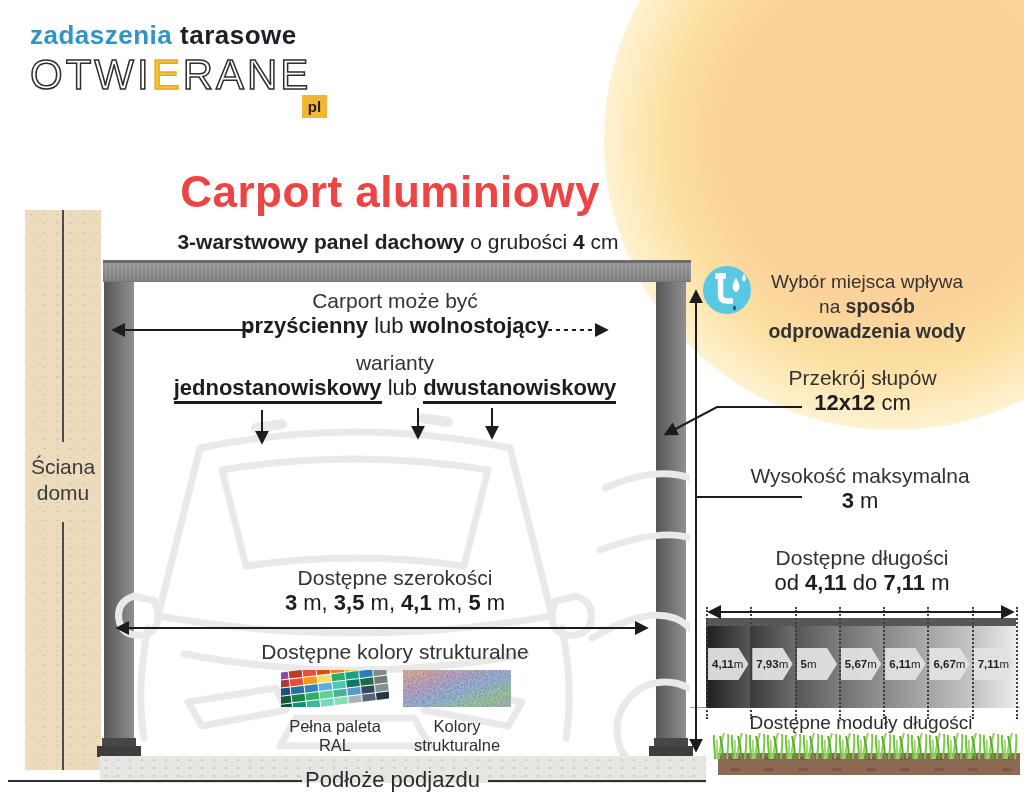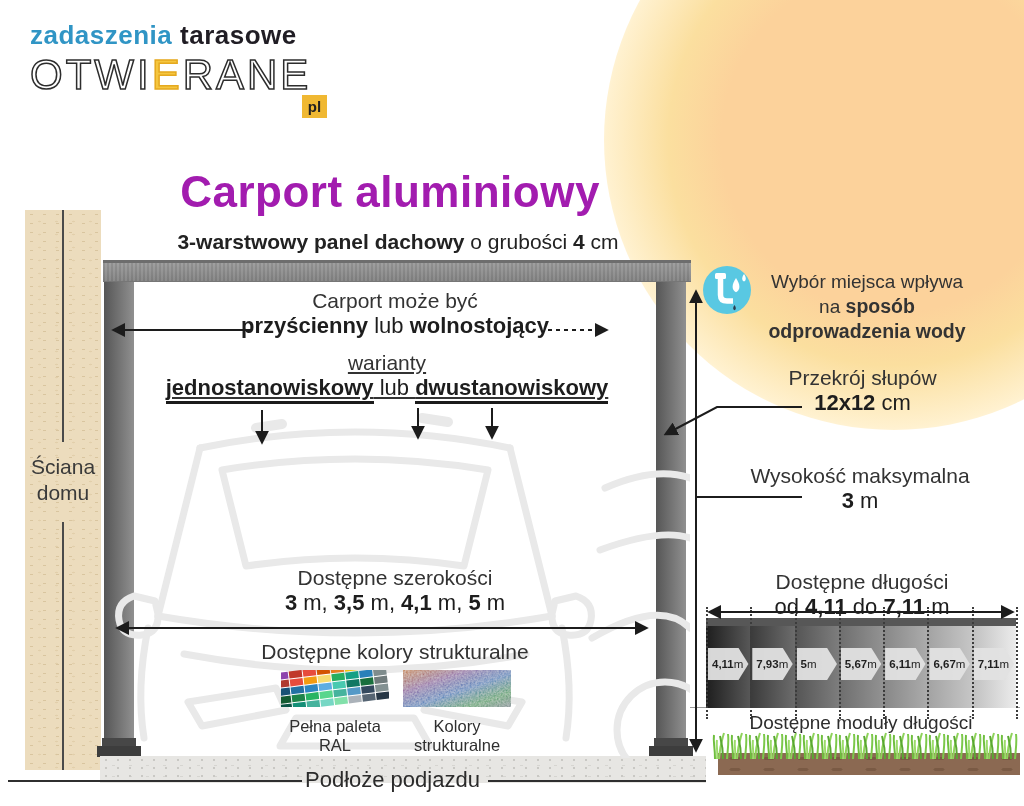--- a/index.html
+++ b/index.html
@@ -11,21 +11,21 @@
   
   .logo{position:absolute;left:30px;top:20px;width:330px;height:90px;}
   .logo-line1{font-size:26px;font-weight:700;letter-spacing:.5px;}
   .logo-blue{color:#3095c5;}
   .logo-dark{color:#201d24;}
   .logo-line2{position:relative;margin-top:0;}
   .pl-badge{position:absolute;left:272px;top:44px;width:25px;height:23px;background:#f0b832;
     color:#221f1f;font-weight:700;font-size:15px;display:flex;align-items:center;justify-content:center;}
   
   .title{position:absolute;left:0;top:138px;width:780px;text-align:center;font-size:44px;
-    font-weight:700;color:#a21caf;letter-spacing:.5px;}
+    font-weight:700;color:#ef4444;letter-spacing:.5px;}
   
   .wall{position:absolute;left:25px;top:210px;width:76px;height:560px;background:#ecdcbd;
     background-image:radial-gradient(#d9c59f 1px,transparent 1.4px),radial-gradient(#e2cfab 1px,transparent 1.4px);
     background-size:13px 9px,17px 13px;background-position:0 0,6px 5px;}
   .wall-line-top,.wall-line-bottom{position:absolute;left:50%;width:2px;background:#4a4a4a;transform:translateX(-1px);}
   .wall-line-top{top:0;height:232px;}
   .wall-line-bottom{top:312px;height:248px;}
   .wall-label{position:absolute;left:0;top:244px;width:100%;text-align:center;font-size:21px;
     color:#3a3a3a;line-height:1.25;}
   
@@ -43,36 +43,36 @@
   .base-a-left{left:102px;}  .base-b-left{left:97px;}
   .base-a-right{left:654px;} .base-b-right{left:649px;}
   
   .car-sketch{position:absolute;left:100px;top:298px;z-index:1;}
   
   .note{position:absolute;z-index:3;text-align:center;color:#333;}
   .note .ln1{font-size:21px;}
   .note .ln2{font-size:22px;color:#1d1d1d;}
   .note b{font-weight:700;}
   .note-type{left:140px;top:289px;width:510px;}
-  .note-variants{left:132px;top:351px;width:510px;text-decoration:underline;}
+  .note-variants{left:140px;top:351px;width:510px;}
   .u{border-bottom:3px solid #1b1b1b;padding-bottom:1px;}
   .note-widths{left:140px;top:566px;width:510px;}
   .note-colors-title{left:140px;top:640px;width:510px;font-size:21px;}
   
   .swatch-row{position:absolute;left:281px;top:670px;display:flex;gap:14px;z-index:3;}
   .swatch-col{width:108px;text-align:center;}
   .swatch{width:108px;height:37px;overflow:hidden;}
   .swatch-label{margin-top:6px;font-size:16.5px;line-height:1.15;color:#2f2f2f;}
   
   .water-icon{position:absolute;left:703px;top:266px;z-index:3;}
   .note-water{left:751px;top:270px;width:232px;font-size:19px;line-height:1.26;}
   .note-water b{font-size:19.5px;}
   .note-post{left:740px;top:366px;width:245px;}
   .note-height{left:730px;top:464px;width:260px;}
-  .note-lengths{left:712px;top:546px;width:300px;margin-top:24px;}
+  .note-lengths{left:712px;top:546px;width:300px;}
   
   .modules-bar{position:absolute;left:706px;top:618px;width:310px;height:90px;z-index:2;}
   .seg-row{display:flex;width:100%;height:100%;}
   .seg{flex:1;position:relative;}
   .seg:nth-child(1){background:linear-gradient(90deg,#1e1e1e,#575757);}
   .seg:nth-child(2){background:linear-gradient(90deg,#3a3a3a,#6c6c6c);}
   .seg:nth-child(3){background:linear-gradient(90deg,#555555,#7d7d7d);}
   .seg:nth-child(4){background:linear-gradient(90deg,#6e6e6e,#929292);}
   .seg:nth-child(5){background:linear-gradient(90deg,#878787,#ababab);}
   .seg:nth-child(6){background:linear-gradient(90deg,#a2a2a2,#c6c6c6);}

